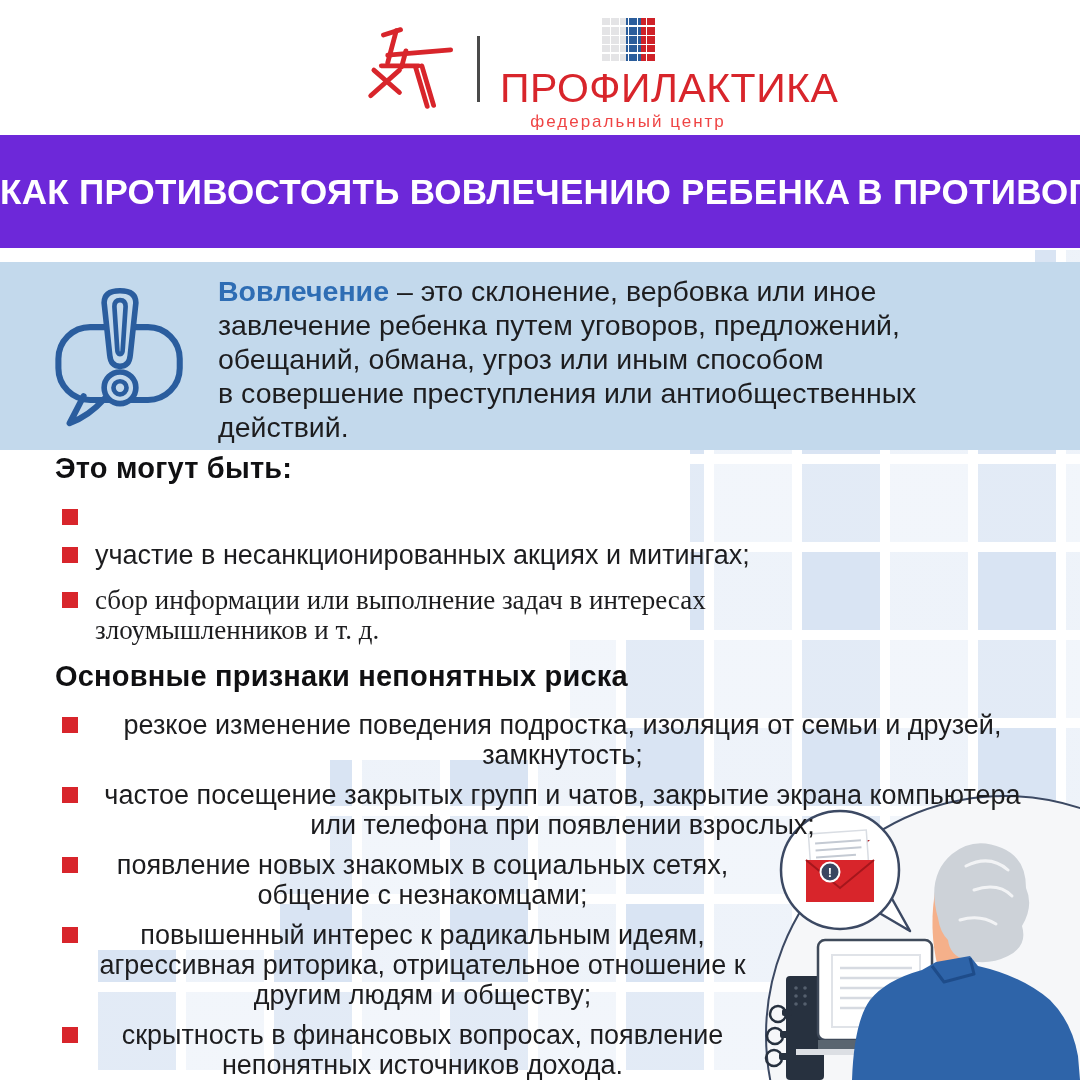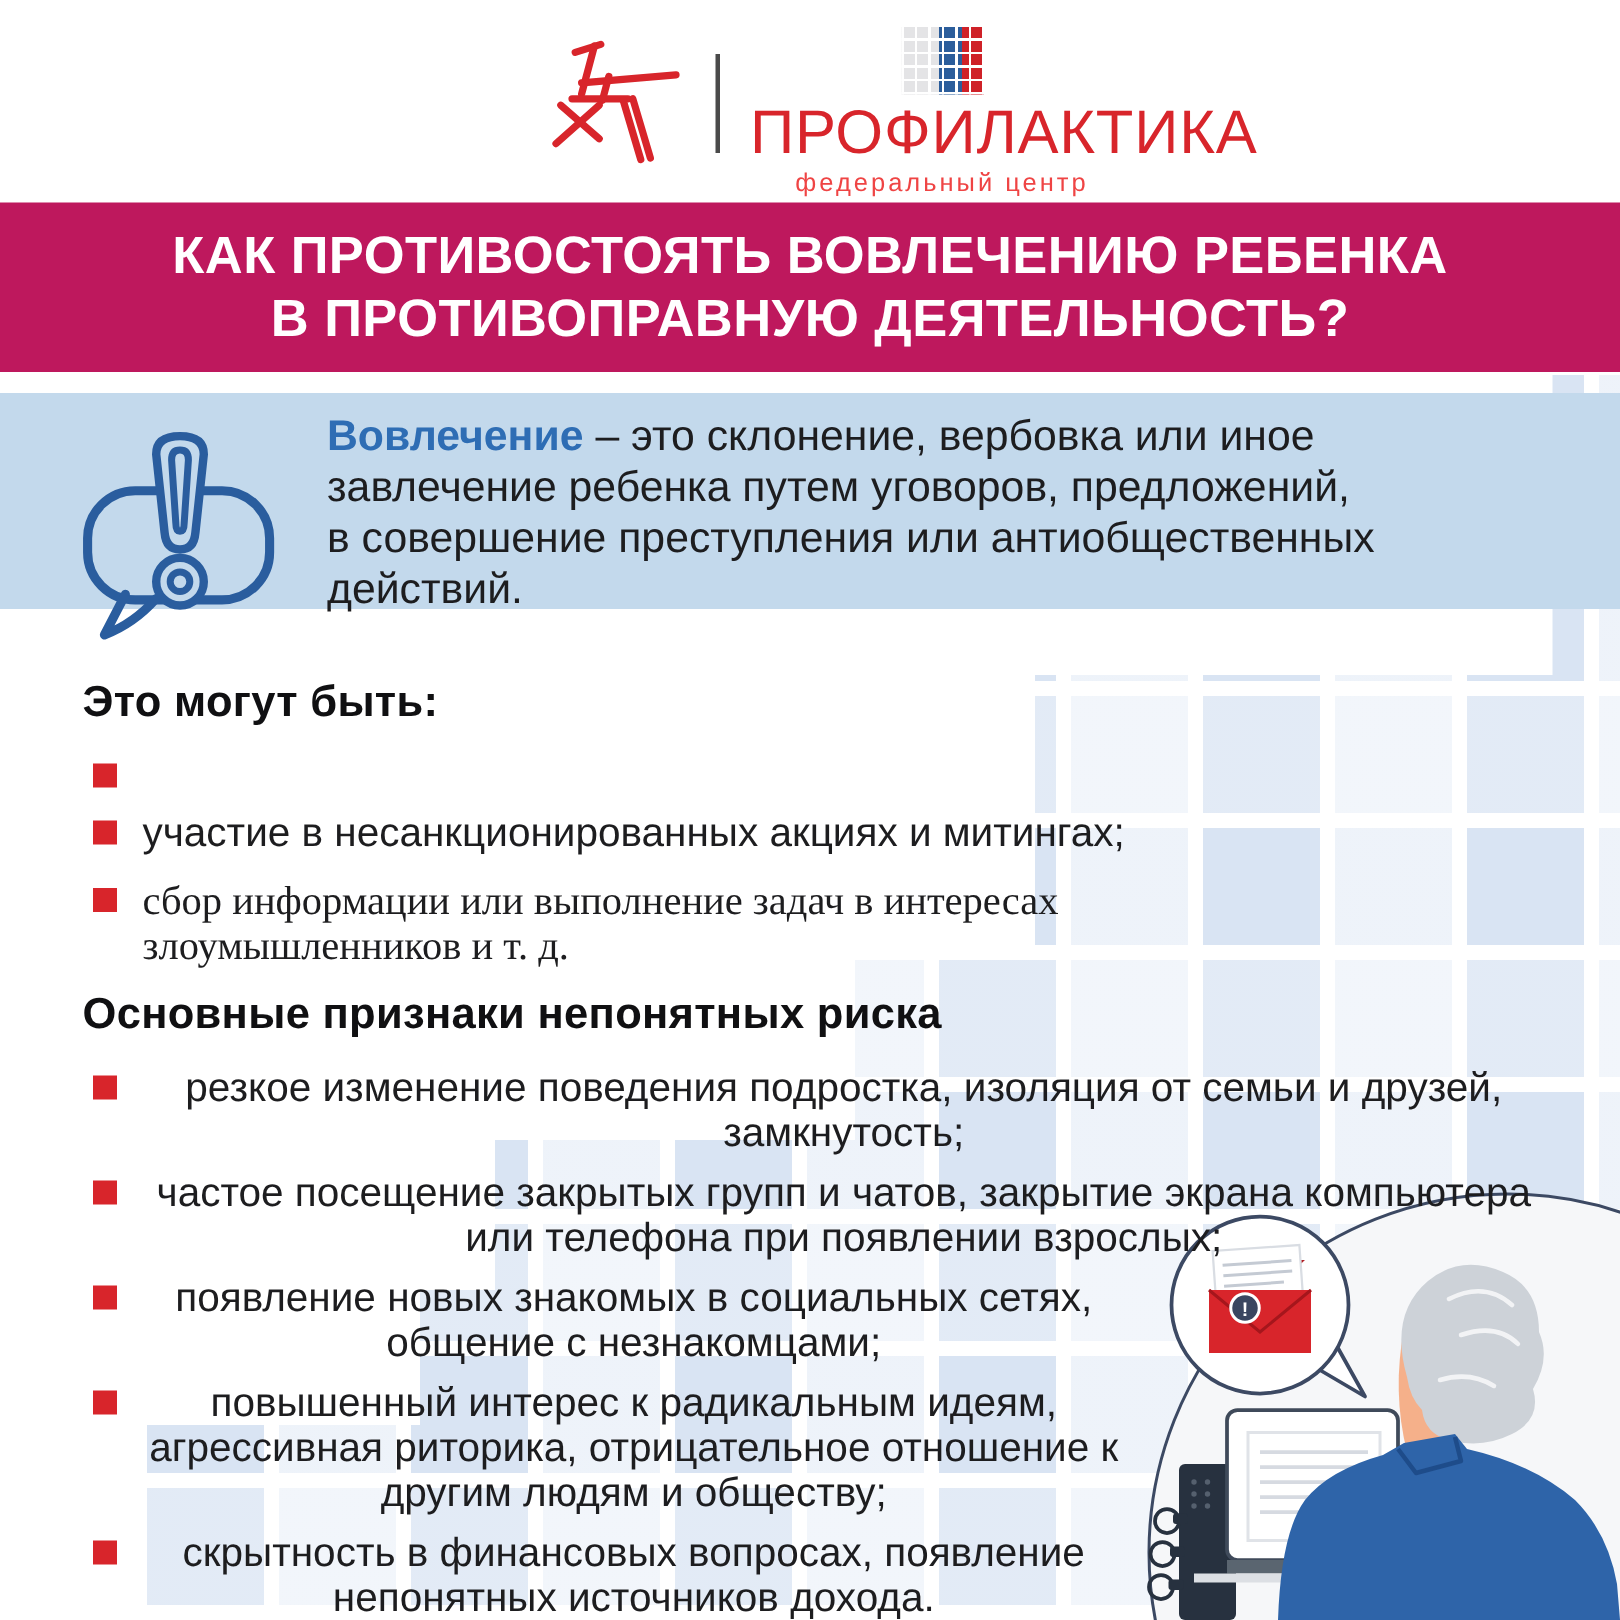--- a/index.html
+++ b/index.html
@@ -28,26 +28,26 @@
     width:55px;height:45px;margin:4px auto 5px;
     background-image:
       repeating-linear-gradient(0deg,#fff 0 1.5px, transparent 1.5px 9px),
       repeating-linear-gradient(90deg,#fff 0 1.5px, transparent 1.5px 9px),
       linear-gradient(90deg,#e4e4e6 0 45%, #2b5d9b 45% 73%, #cf2128 73% 100%);
   }
   .brand-name{font-size:41px;font-weight:400;color:#d8252b;letter-spacing:.5px;line-height:1;}
   .brand-tagline{font-size:17px;color:#ef4444;letter-spacing:2px;margin-top:4px;line-height:1;}
   
   .banner{
-    position:absolute;left:0;top:135px;width:1080px;height:113px;background:#be185d;z-index:3;
-    display:flex;flex-direction:column;justify-content:center;align-items:center;gap:7px;
+    position:absolute;left:0;top:135px;width:1080px;height:113px;background:#6d28d9;z-index:3;
+    display:flex;flex-direction:row;align-items:center;gap:7px;
   }
   .banner div{color:#fff;font-size:35px;font-weight:800;letter-spacing:.3px;line-height:1;white-space:nowrap;}
   
-  .def-panel{position:absolute;left:0;top:262px;width:1080px;height:144px;background:#c3d9ec;z-index:3;}
+  .def-panel{position:absolute;left:0;top:262px;width:1080px;height:188px;background:#c3d9ec;z-index:3;}
   .def-icon{position:absolute;left:50px;top:20px;width:140px;height:150px;}
   .def-text{position:absolute;left:218px;top:12px;font-size:28.5px;line-height:34px;color:#1d1d1f;}
   .def-term{color:#2e6db4;font-weight:800;}
   
   .content{position:absolute;left:55px;top:452px;width:980px;z-index:4;}
   .content h2{font-size:29px;font-weight:800;color:#101012;margin:0 0 17px 0;letter-spacing:.2px;}
   .content ul{list-style:none;margin:0;padding:0;}
   .content li{display:flex;align-items:flex-start;font-size:27px;line-height:30px;color:#1d1d1f;}
   .list-examples li{margin-bottom:15px;}
   .list-signs li{margin-bottom:10px;text-align:center;}
@@ -95,20 +95,21 @@
         <path d="M36 122 L21 151 Q42 143 58 125"></path>
       </g>
       <path d="M58 22 Q58 9 75 9 Q92 9 92 22 L86 78 Q85 90 75 90 Q65 90 64 78 Z" fill="#c3d9ec" stroke="#2a5d9e" stroke-width="6"></path>
       <circle cx="75" cy="113" r="17" fill="#c3d9ec" stroke="#2a5d9e" stroke-width="6"></circle>
       <path d="M69 26 Q69 19 75 19 Q81 19 81 26 L78 71 Q78 77 75 77 Q72 77 72 71 Z" fill="none" stroke="#2a5d9e" stroke-width="5"></path>
       <circle cx="75" cy="113" r="7" fill="none" stroke="#2a5d9e" stroke-width="5"></circle>
     </svg>
     <div class="def-text">
       <div><span class="def-term">Вовлечение</span><span> – это склонение, вербовка или иное</span></div>
       <div>завлечение ребенка путем уговоров, предложений,</div>
+      <div>обещаний, обмана, угроз или иным способом</div>
       <div>в совершение преступления или антиобщественных</div>
       <div>действий.</div>
     </div>
   </div>
 
   <svg class="illustration" viewBox="0 0 320 290">
     <circle cx="245" cy="245" r="239" fill="#f6f7f9" stroke="#3c4963" stroke-width="2"></circle>
 
     <rect x="26" y="186" width="38" height="104" rx="4" fill="#27313f"></rect>
     <g fill="#55606e">

